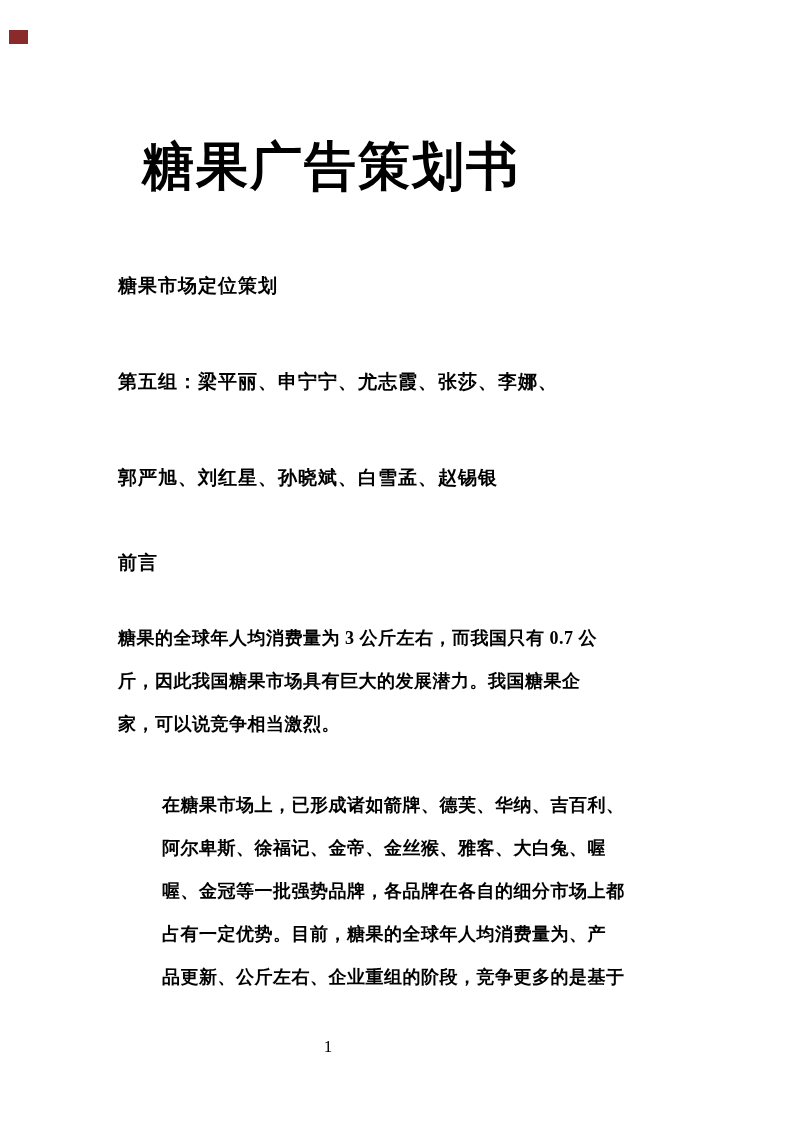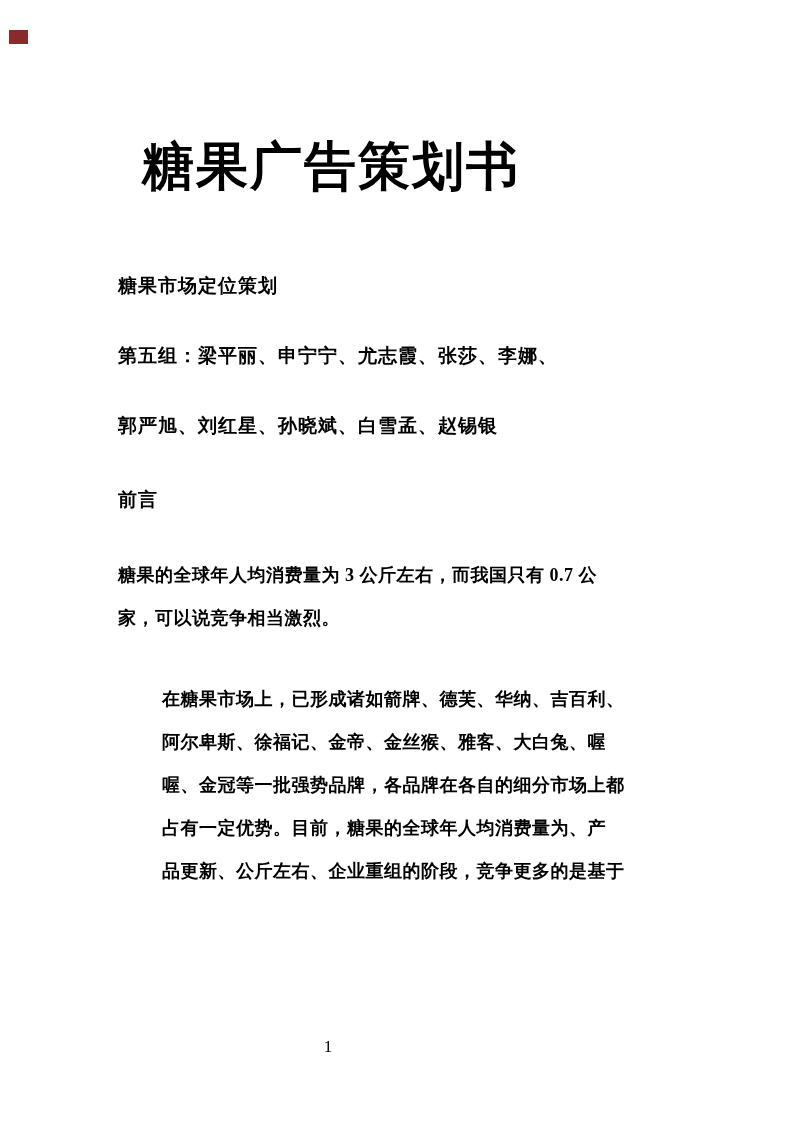--- a/index.html
+++ b/index.html
@@ -38,22 +38,22 @@
     white-space: nowrap;
   }
   .h-line {
     font-size: 19px;
     line-height: 30px;
     font-weight: bold;
     letter-spacing: 1px;
     white-space: nowrap;
   }
   .h-sub     { margin-top: 75px; }
-  .h-authors { margin-top: 40px; }
-  .h-section { margin-top: 44px; }
+  .h-authors { margin-top: 66px; }
+  .h-section { margin-top: 55px; }
   .para {
     font-size: 18px;
     font-weight: bold;
     letter-spacing: 0.5px;
   }
   .para .line {
     line-height: 43px;
     white-space: nowrap;
   }
   .para-1 { margin-top: 39px; }
@@ -83,20 +83,21 @@
     <div class="h-line h-sub">糖果市场定位策划</div>
 
     <div class="h-line h-authors">第五组：梁平丽、申宁宁、尤志霞、张莎、李娜、</div>
 
     <div class="h-line h-authors">郭严旭、刘红星、孙晓斌、白雪孟、赵锡银</div>
 
     <div class="h-line h-section">前言</div>
 
     <div class="para para-1">
       <div class="line">糖果的全球年人均消费量为 3 公斤左右，而我国只有 0.7 公</div>
+      <div class="line">斤，因此我国糖果市场具有巨大的发展潜力。我国糖果企</div>
       <div class="line">家，可以说竞争相当激烈。</div>
     </div>
 
     <div class="para para-2">
       <div class="line">在糖果市场上，已形成诸如箭牌、德芙、华纳、吉百利、</div>
       <div class="line">阿尔卑斯、徐福记、金帝、金丝猴、雅客、大白兔、喔</div>
       <div class="line">喔、金冠等一批强势品牌，各品牌在各自的细分市场上都</div>
       <div class="line">占有一定优势。目前，糖果的全球年人均消费量为、产</div>
       <div class="line">品更新、公斤左右、企业重组的阶段，竞争更多的是基于</div>
     </div>

